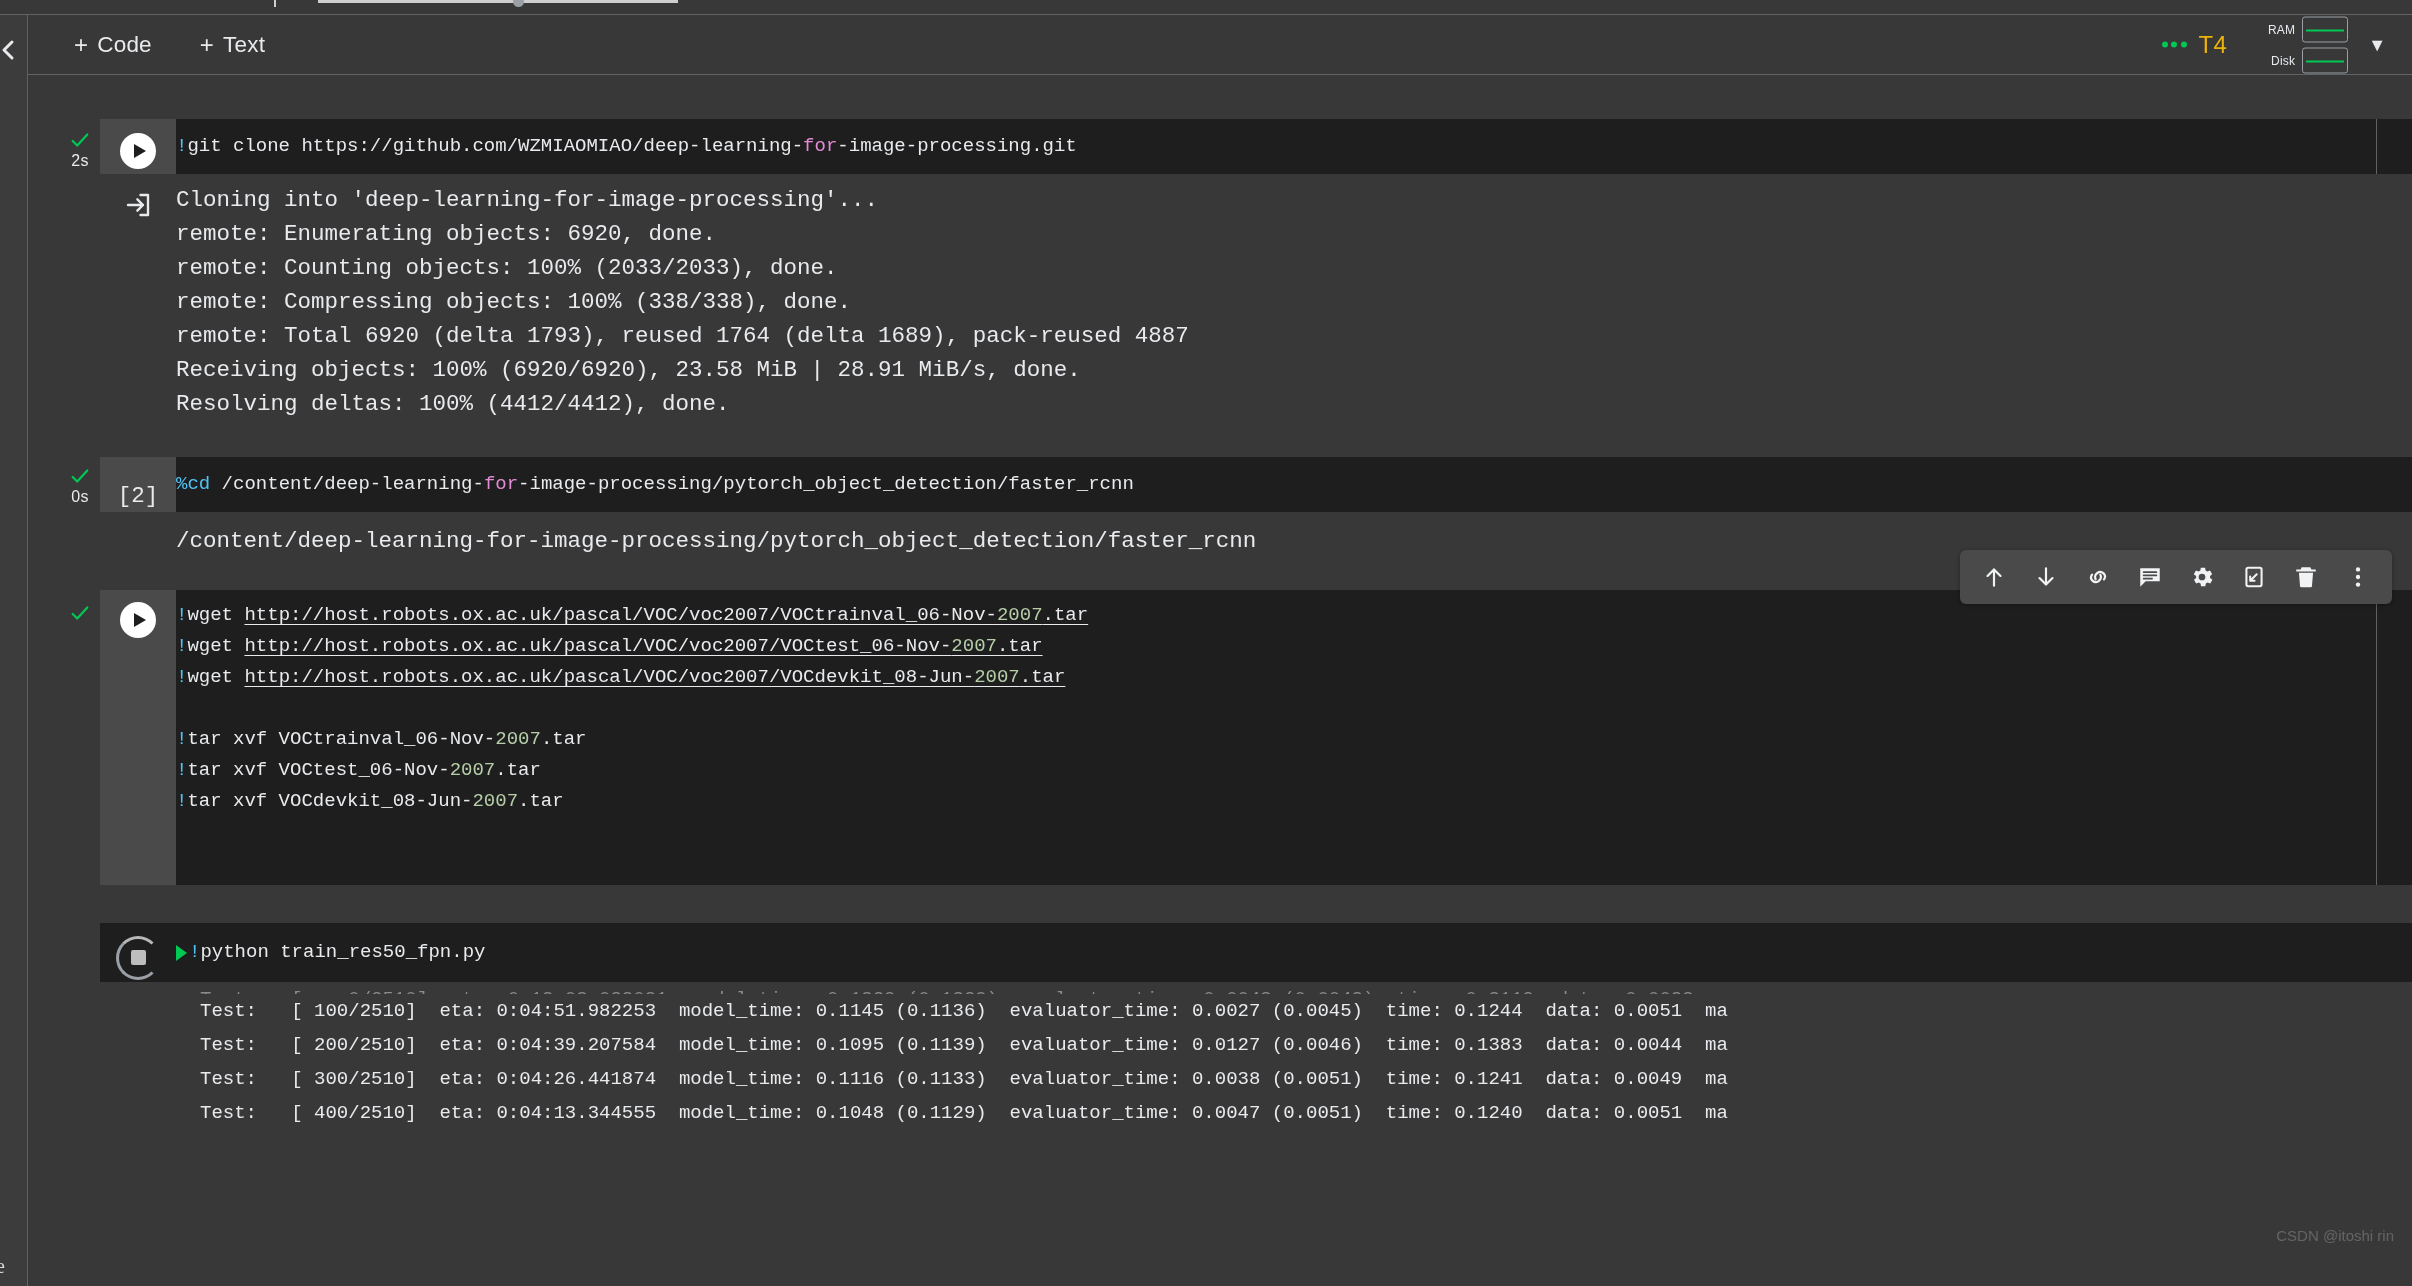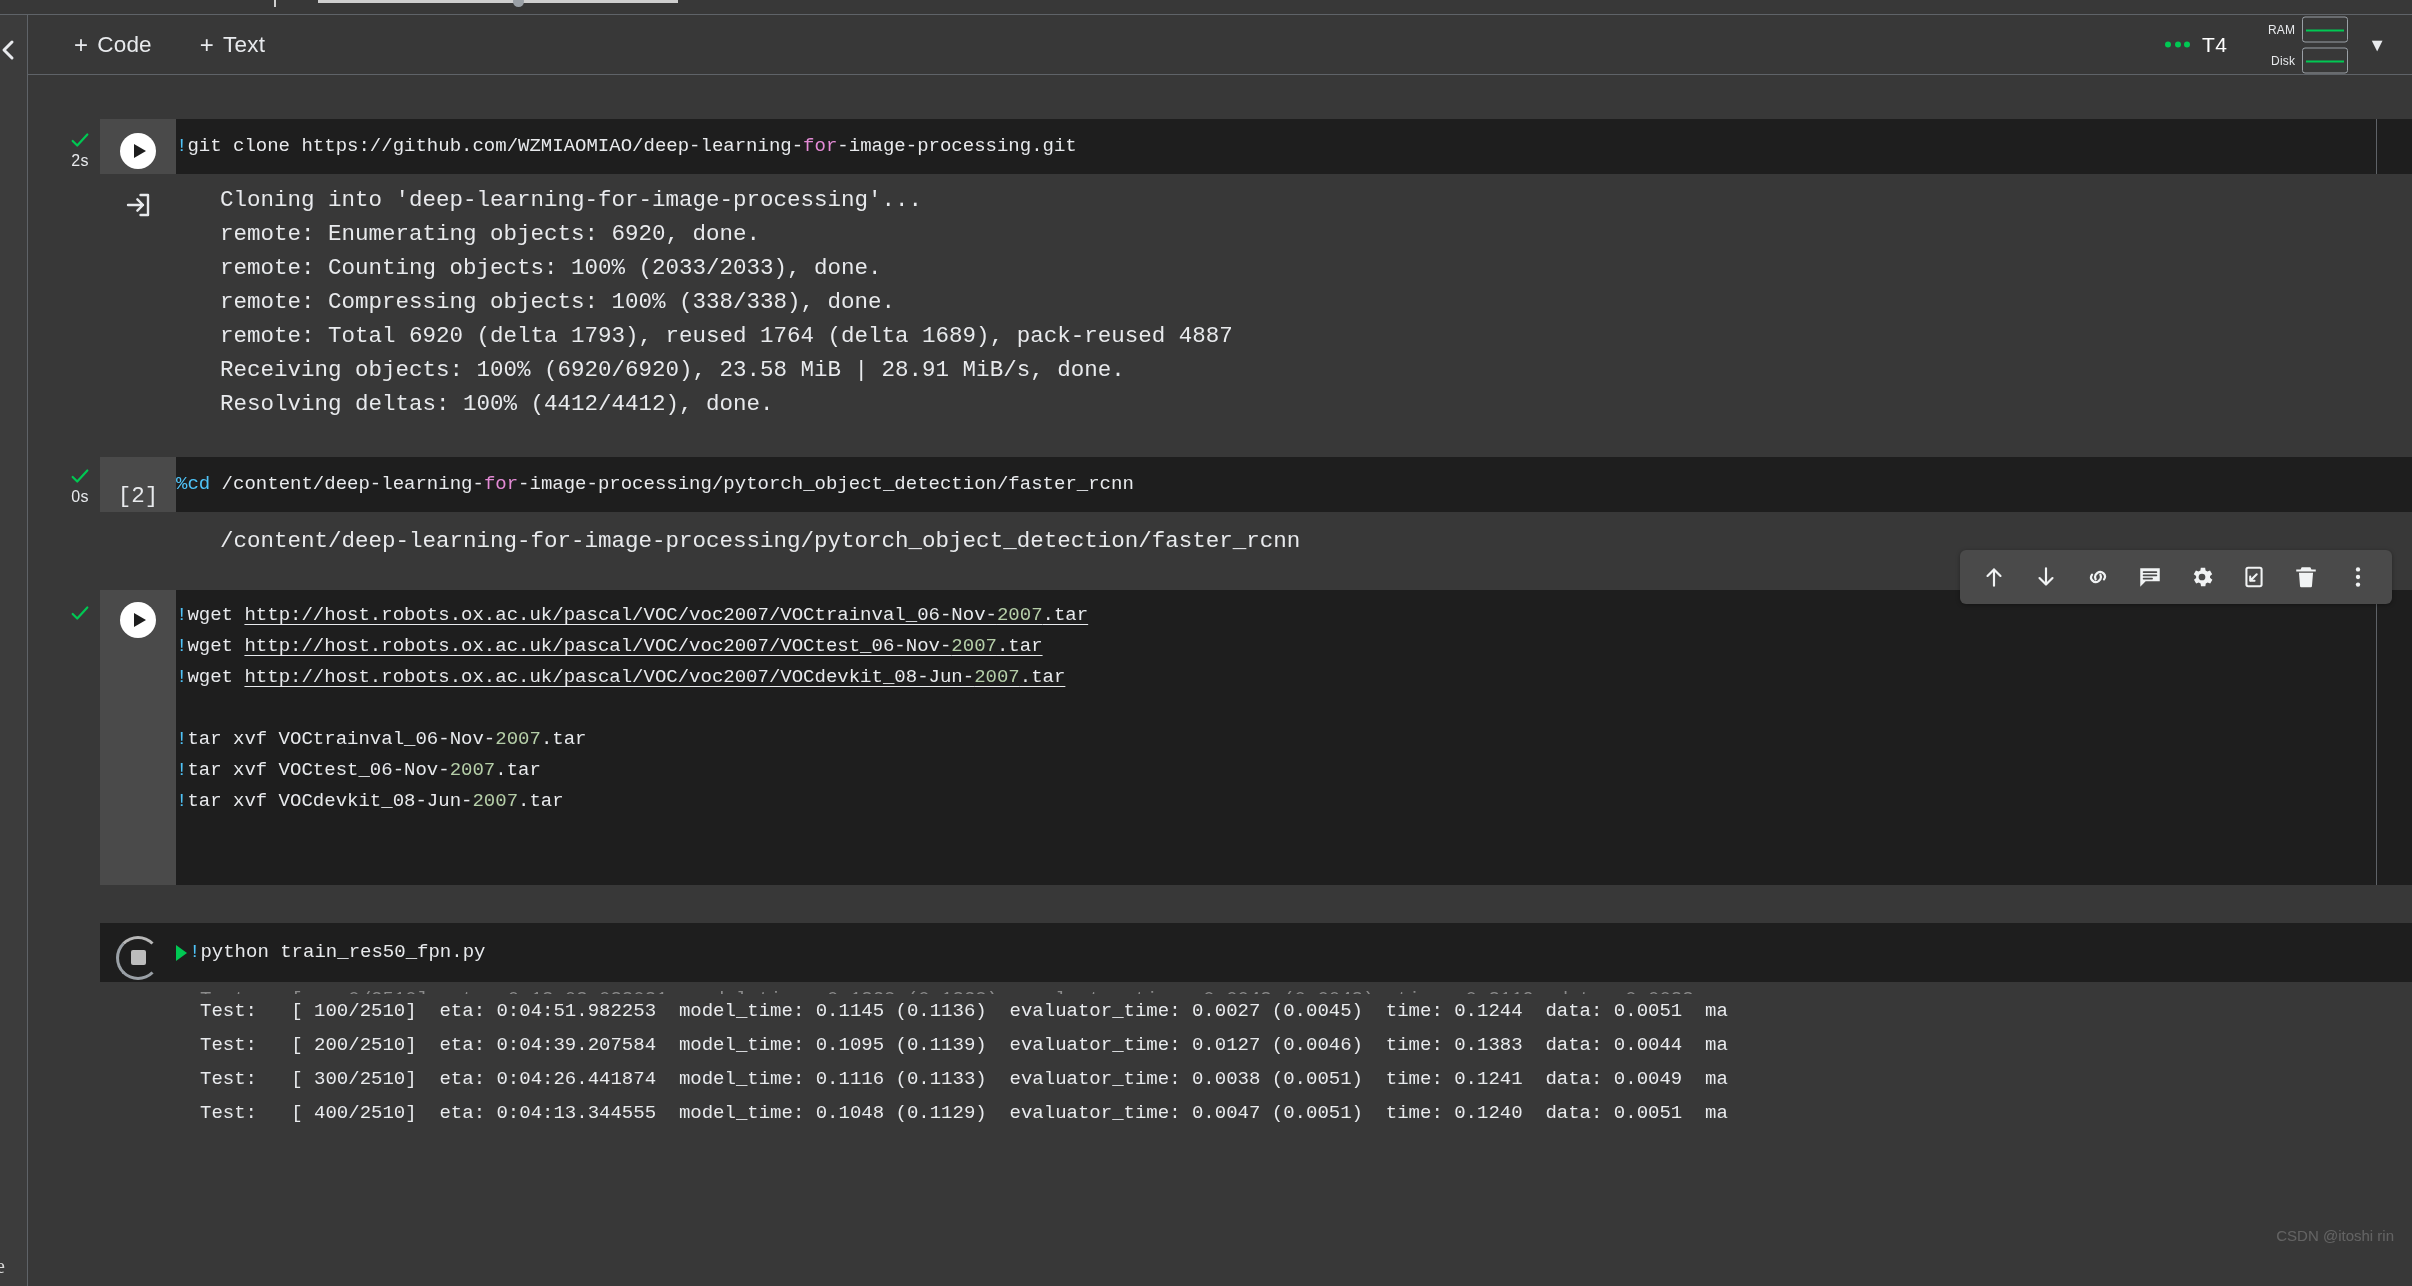--- a/index.html
+++ b/index.html
@@ -142,22 +142,22 @@
     gap: 3.5px;
     align-items: center;
   }
   .conn-dots i {
     width: 6px; height: 6px;
     background: #00c853;
     border-radius: 50%;
     display: block;
   }
   .accel-label {
-    font-size: 21px;
-    color: #ffffff;
+    font-size: 24px;
+    color: #eab308;
     letter-spacing: .3px;
   }
   .meters {
     display: flex;
     flex-direction: column;
     gap: 5px;
     margin-left: 8px;
   }
   .meter-row {
     display: flex;
@@ -289,21 +289,20 @@
     width: 1px;
     background: #5f6368;
   }
 
   
   .output-block {
     display: flex;
     align-items: flex-start;
     background: #383838;
     padding: 9px 0 10px 0;
-    gap: 44px;
   }
   .out-icon-col {
     width: 76px;
     flex: 0 0 76px;
     display: flex;
     justify-content: center;
     padding-top: 7px;
   }
   .out-text {
     font-family: "Liberation Mono", monospace;

